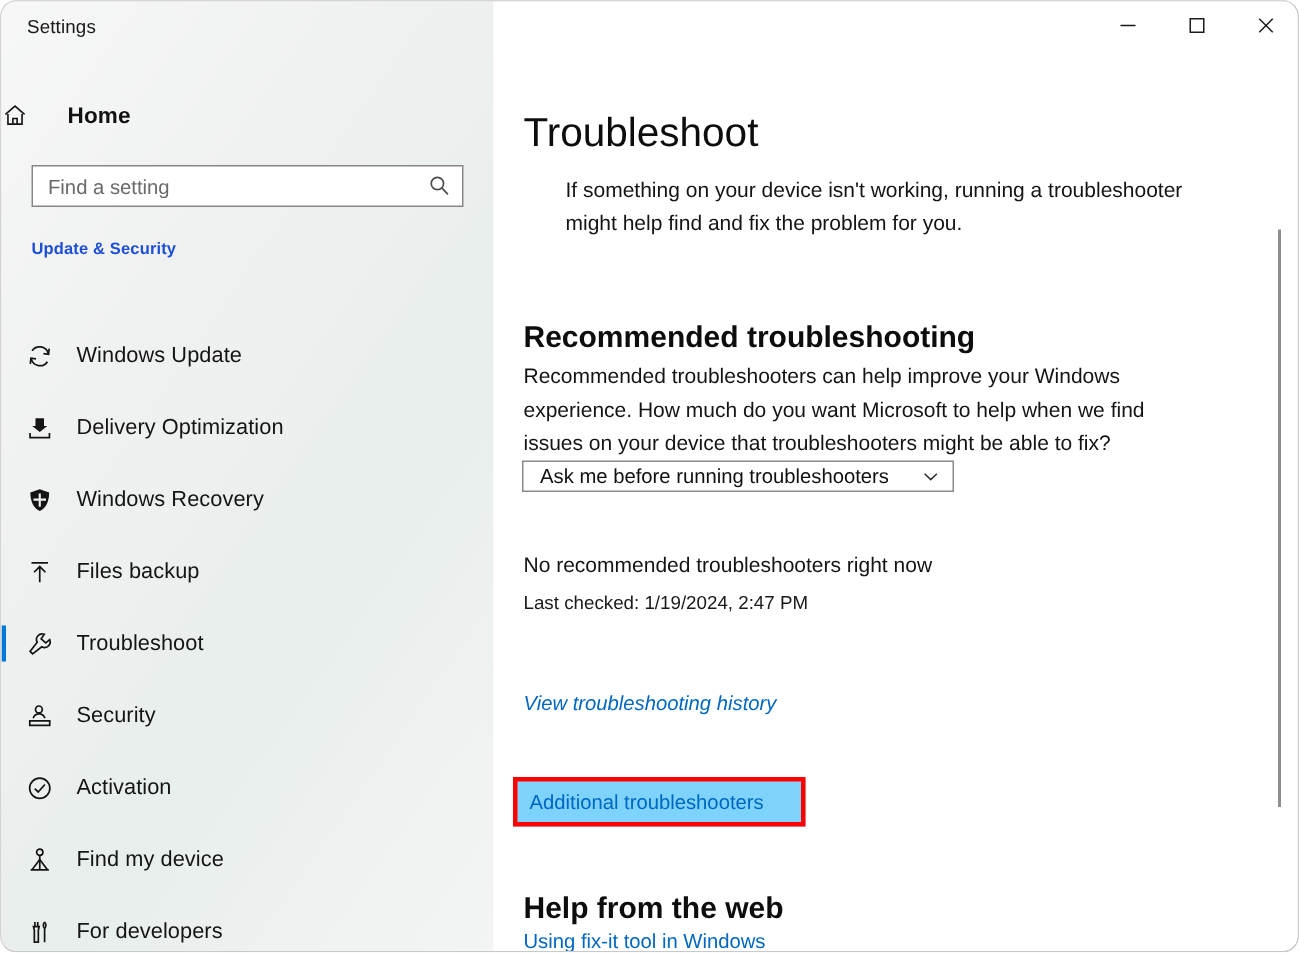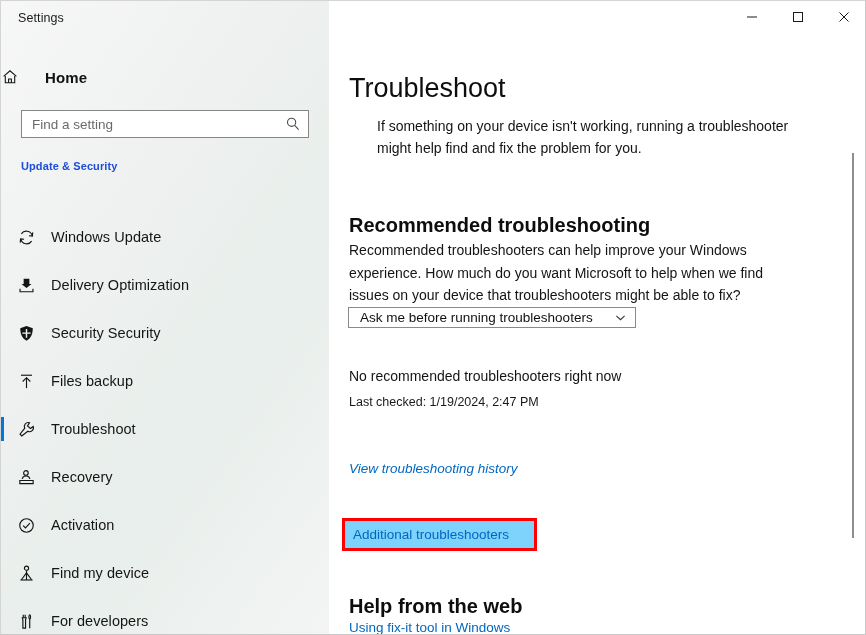--- a/index.html
+++ b/index.html
@@ -18,20 +18,21 @@
     position: relative;
     width: 866px;
     height: 635px;
     background: #ffffff;
     box-sizing: border-box;
     border-left: 1px solid #d4d4d4;
     border-top: 1px solid #d4d4d4;
     border-right: 1px solid #c9c9c9;
     border-bottom: 1px solid #c9c9c9;
     overflow: hidden;
+    border-radius: 11px;
   }
 
   
   #sidebar {
     position: absolute;
     left: 0; top: 0;
     width: 328px;
     height: 635px;
     background: #eff1f0;
     box-sizing: border-box;
@@ -311,21 +312,21 @@
         <span class="nav-label">Delivery Optimization</span>
       </div>
 
       <div class="nav-item">
         <span class="nav-icon">
           <svg class="icon-svg" width="19" height="19" viewBox="0 0 20 20">
             <path d="M10 2.2 L16.6 4.6 C16.6 11.6 13.8 15.8 10 17.6 C6.2 15.8 3.4 11.6 3.4 4.6 Z" fill="#141414"></path>
             <path d="M10 5.2 L10 14.6 M5.6 9.6 L14.4 9.6" stroke="#eff1f0" stroke-width="1.5"></path>
           </svg>
         </span>
-        <span class="nav-label">Security Security</span>
+        <span class="nav-label">Windows Recovery</span>
       </div>
 
       <div class="nav-item">
         <span class="nav-icon">
           <svg class="icon-svg" width="19" height="19" viewBox="0 0 20 20" fill="none" stroke="#141414" stroke-width="1.2">
             <path d="M4.2 3.4 L15.8 3.4"></path>
             <path d="M10 6.0 L10 17.0"></path>
             <path d="M6.0 10.0 L10 6.0 L14.0 10.0"></path>
           </svg>
         </span>
@@ -343,21 +344,21 @@
       </div>
 
       <div class="nav-item">
         <span class="nav-icon">
           <svg class="icon-svg" width="19" height="19" viewBox="0 0 20 20" fill="none" stroke="#141414" stroke-width="1.2">
             <circle cx="9.4" cy="5.2" r="2.4"></circle>
             <path d="M5.4 11.4 A4.3 4.3 0 0 1 13.6 11.4"></path>
             <path d="M3.0 13.2 L17.0 13.2 L17.0 16.4 L3.0 16.4 Z"></path>
           </svg>
         </span>
-        <span class="nav-label">Recovery</span>
+        <span class="nav-label">Security</span>
       </div>
 
       <div class="nav-item">
         <span class="nav-icon">
           <svg class="icon-svg" width="19" height="19" viewBox="0 0 20 20" fill="none" stroke="#141414" stroke-width="1.2">
             <circle cx="10" cy="10" r="7.1"></circle>
             <path d="M6.5 10.2 L8.9 12.6 L13.6 7.4"></path>
           </svg>
         </span>
         <span class="nav-label">Activation</span>

